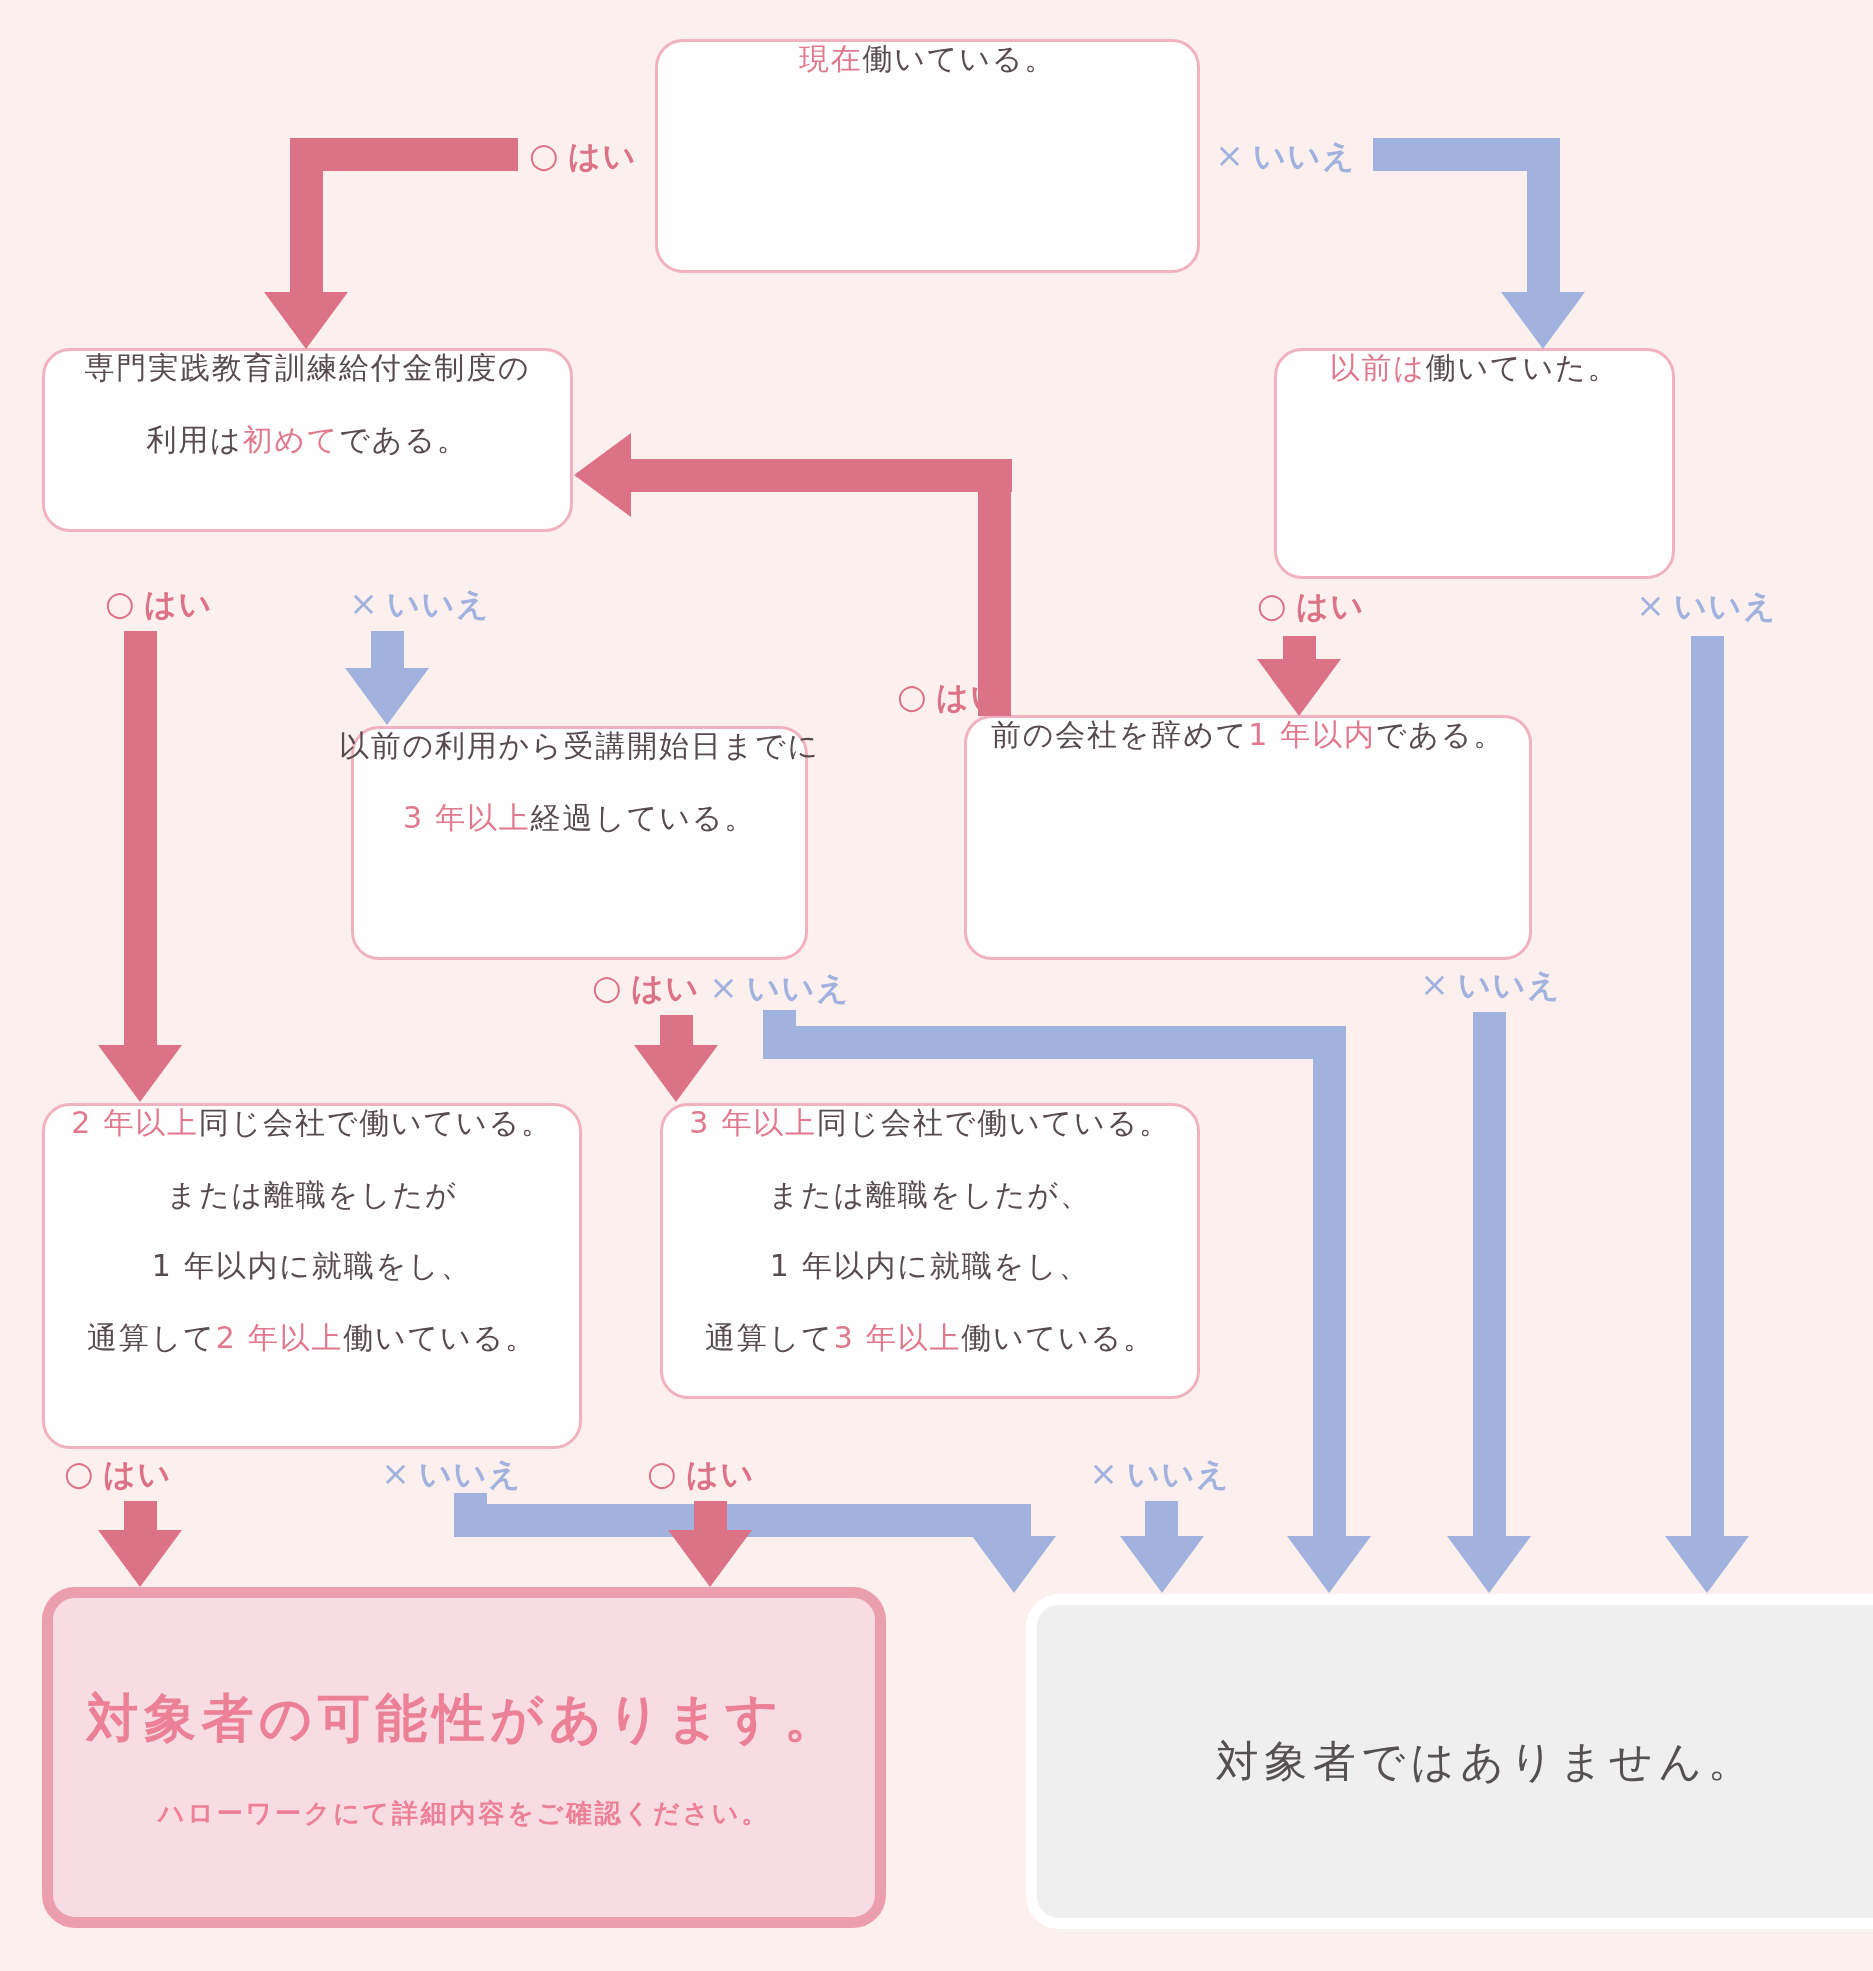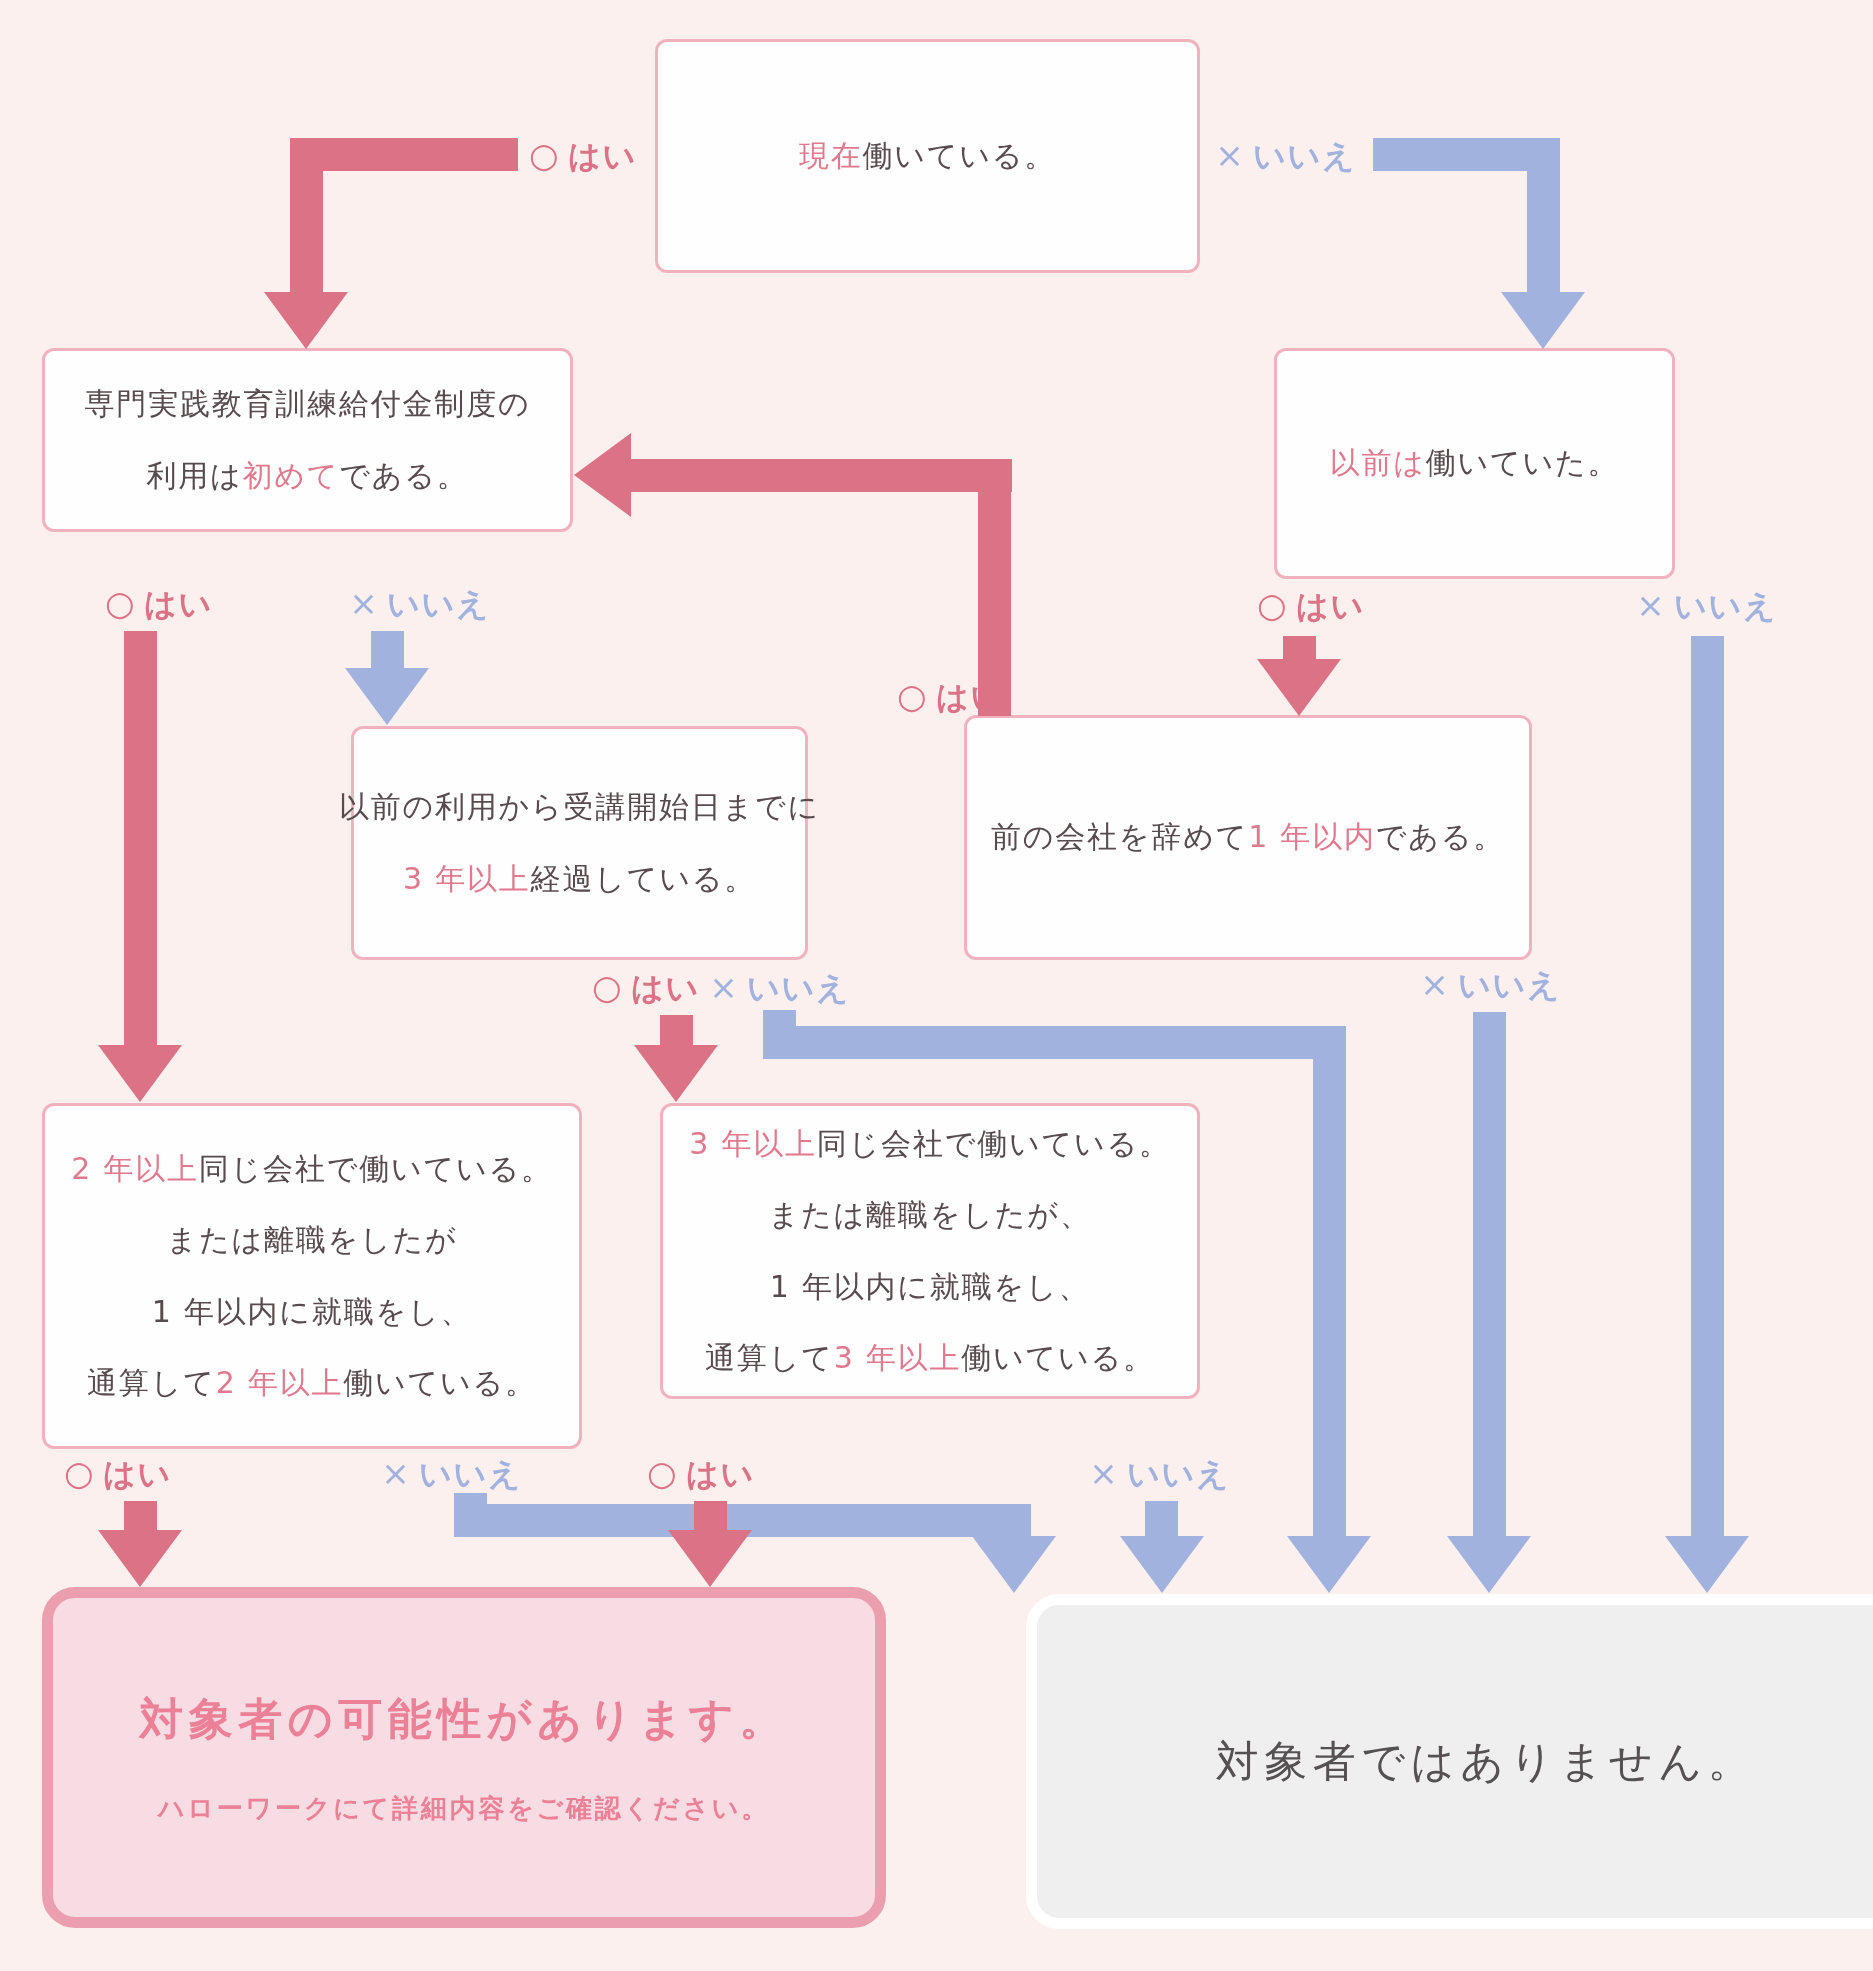--- a/index.html
+++ b/index.html
@@ -8,31 +8,31 @@
     --hl-red:#e0798d; --eligible-fill:#f8dce3; --eligible-border:#eb9fae;
     --eligible-text:#eb8096; --not-eligible-fill:#f0efef; --not-eligible-text:#555052;
   }
   html,body{margin:0;padding:0;}
   .stage{
     position:relative;width:1874px;height:1971px;background:var(--background);
     overflow:hidden;font-family:"DejaVu Sans",sans-serif;
   }
   .node{
     position:absolute;background:var(--box-fill);border:3.7px solid var(--box-border);
-    border-radius:12px;box-sizing:border-box;display:flex;align-items:center;justify-content:center;
+    border-radius:28px;box-sizing:border-box;display:flex;justify-content:center;
   }
   .node-lines{display:flex;flex-direction:column;gap:37px;align-items:center;
     font-size:30px;color:var(--text-dark);letter-spacing:1.8px;line-height:1.15;text-align:center;}
   .tline{white-space:nowrap;}
   .tline .hl{color:var(--hl-red);}
   .result{position:absolute;box-sizing:border-box;display:flex;flex-direction:column;
     align-items:center;justify-content:center;border-radius:33px;}
   .result.pink{background:var(--eligible-fill);border:11px solid var(--eligible-border);gap:42px;}
   .result.gray{background:var(--not-eligible-fill);border:11px solid #ffffff;}
-  .result-title{font-size:44px;font-weight:bold;letter-spacing:5.5px;color:var(--eligible-text);white-space:nowrap;}
+  .result-title{font-size:52px;font-weight:bold;letter-spacing:5.5px;color:var(--eligible-text);white-space:nowrap;}
   .result-sub{font-size:26px;font-weight:bold;letter-spacing:2.8px;color:var(--eligible-text);white-space:nowrap;}
   .result-title.dark{color:var(--not-eligible-text);font-size:43px;font-weight:normal;}
   .lbl{position:absolute;transform:translateX(-50%);display:flex;align-items:baseline;gap:7.4px;
     font-size:32px;font-weight:bold;letter-spacing:1.8px;white-space:nowrap;}
   .lbl .mark{font-weight:normal;font-size:34px;}
   .lbl.yes{color:var(--accent-red);}
   .lbl.no{color:var(--accent-blue);}
   .bar{position:absolute;}
   .bar.red{background:var(--accent-red);}
   .bar.blue{background:var(--accent-blue);}

